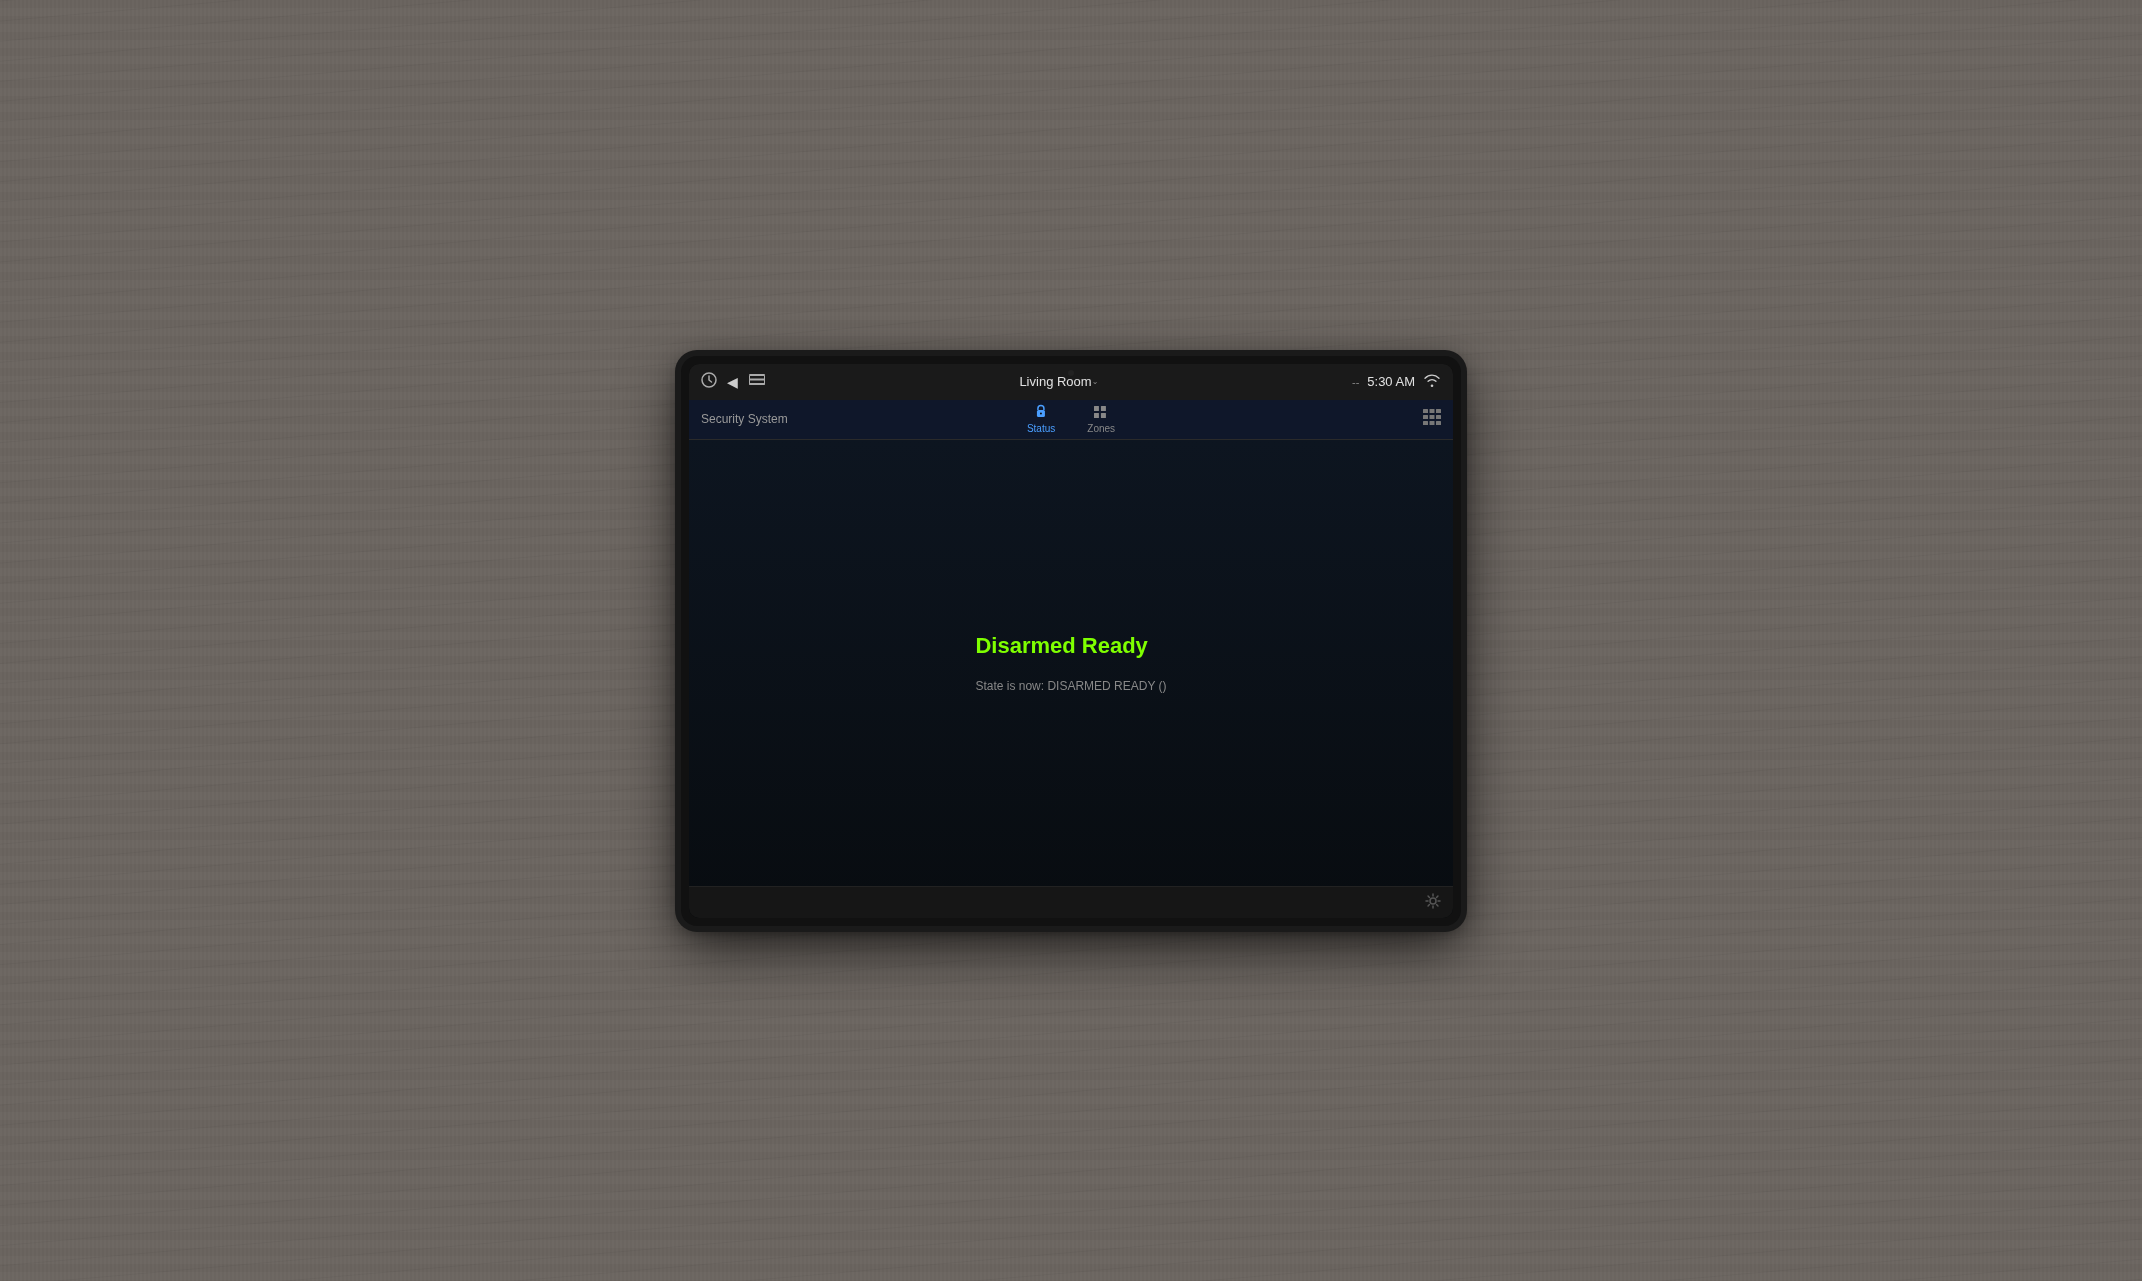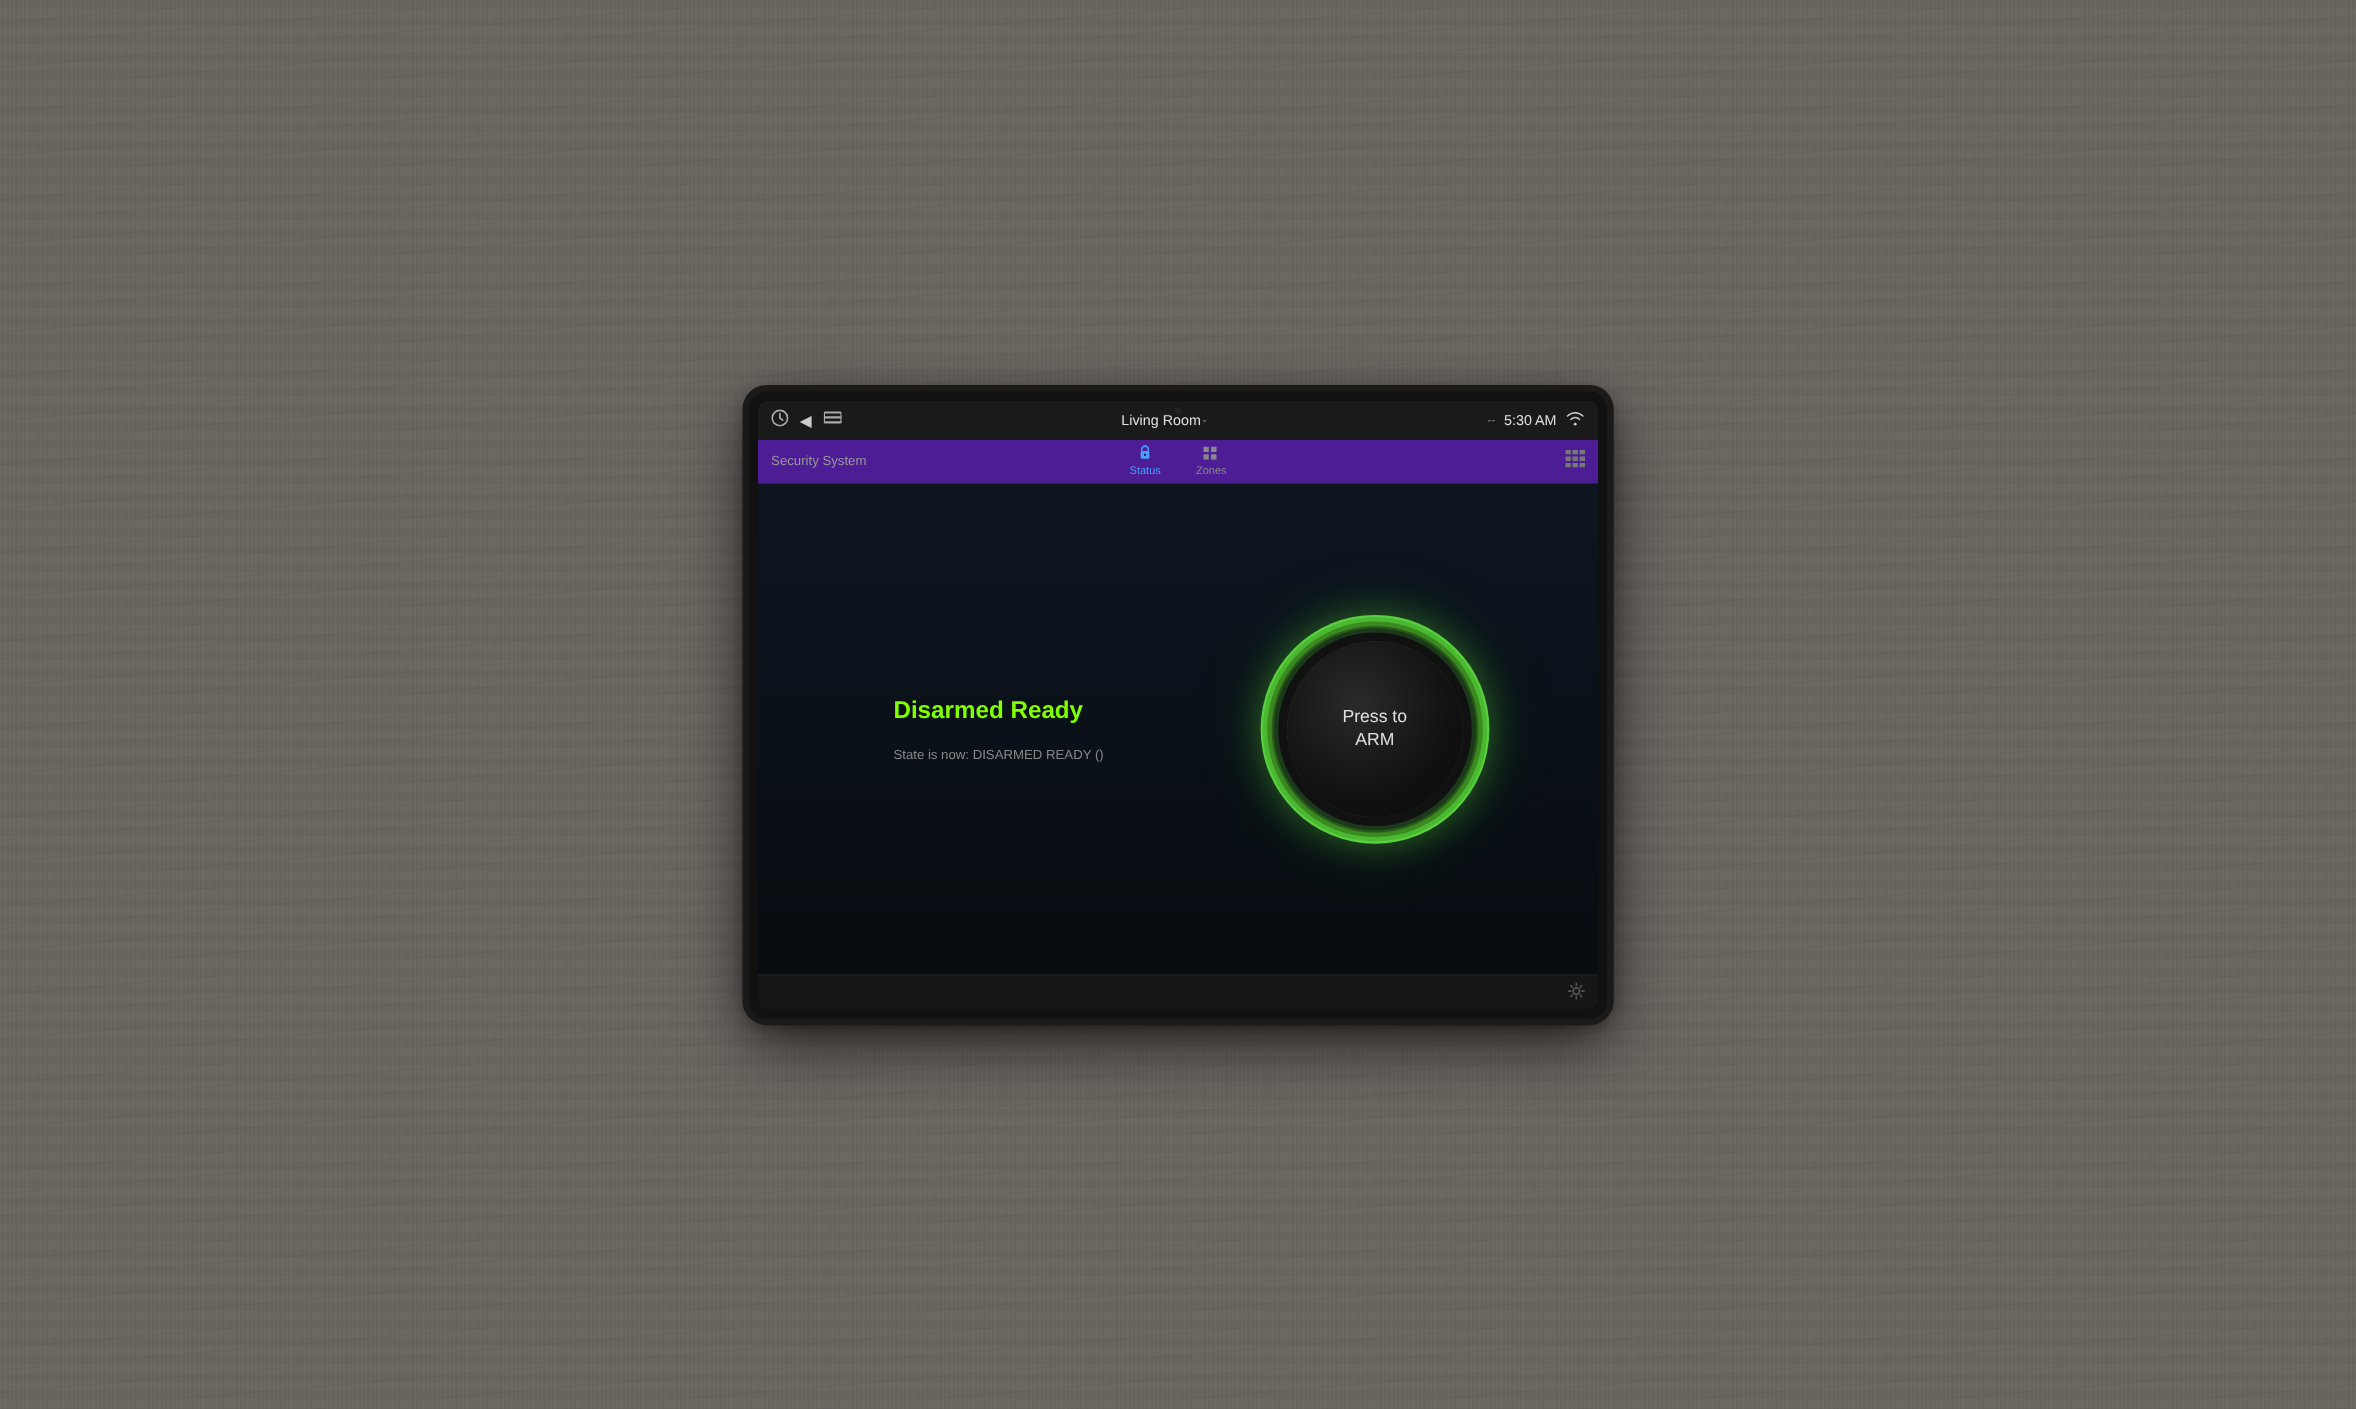--- a/index.html
+++ b/index.html
@@ -137,21 +137,21 @@
       font-weight: 500;
     }
 
     .wifi-icon {
       color: #ccc;
       font-size: 14px;
     }
 
     
     .nav-bar {
-      background: #4c1d95;
+      background: #0f172a;
       height: 40px;
       display: flex;
       align-items: center;
       padding: 0 12px;
       border-bottom: 1px solid #2a2a2a;
       flex-shrink: 0;
       position: relative;
     }
 
     .nav-title {
@@ -428,30 +428,20 @@
     </div>
 
     <div class="main-content">
       <div class="content-area">
 
         <div class="status-section">
           <span class="disarmed-ready">Disarmed Ready</span>
           <span class="state-text">State is now: DISARMED READY ()</span>
         </div>
 
-        <div class="arm-button-container">
-          <button class="arm-button">
-            <div class="arm-button-inner">
-              <span class="arm-button-text">
-                <span>Press to</span><br>
-                <span>ARM</span>
-              </span>
-            </div>
-          </button>
-        </div>
 
 
       </div>
 
       <div class="bottom-bar">
         <span class="bottom-icon">
           <svg width="16" height="16" viewBox="0 0 16 16" fill="none">
             <circle cx="8" cy="8" r="3" stroke="#555" stroke-width="1.5"></circle>
             <path d="M8 1v2M8 13v2M1 8h2M13 8h2M3.05 3.05l1.41 1.41M11.54 11.54l1.41 1.41M3.05 12.95l1.41-1.41M11.54 4.46l1.41-1.41" stroke="#555" stroke-width="1.5" stroke-linecap="round"></path>
           </svg>

